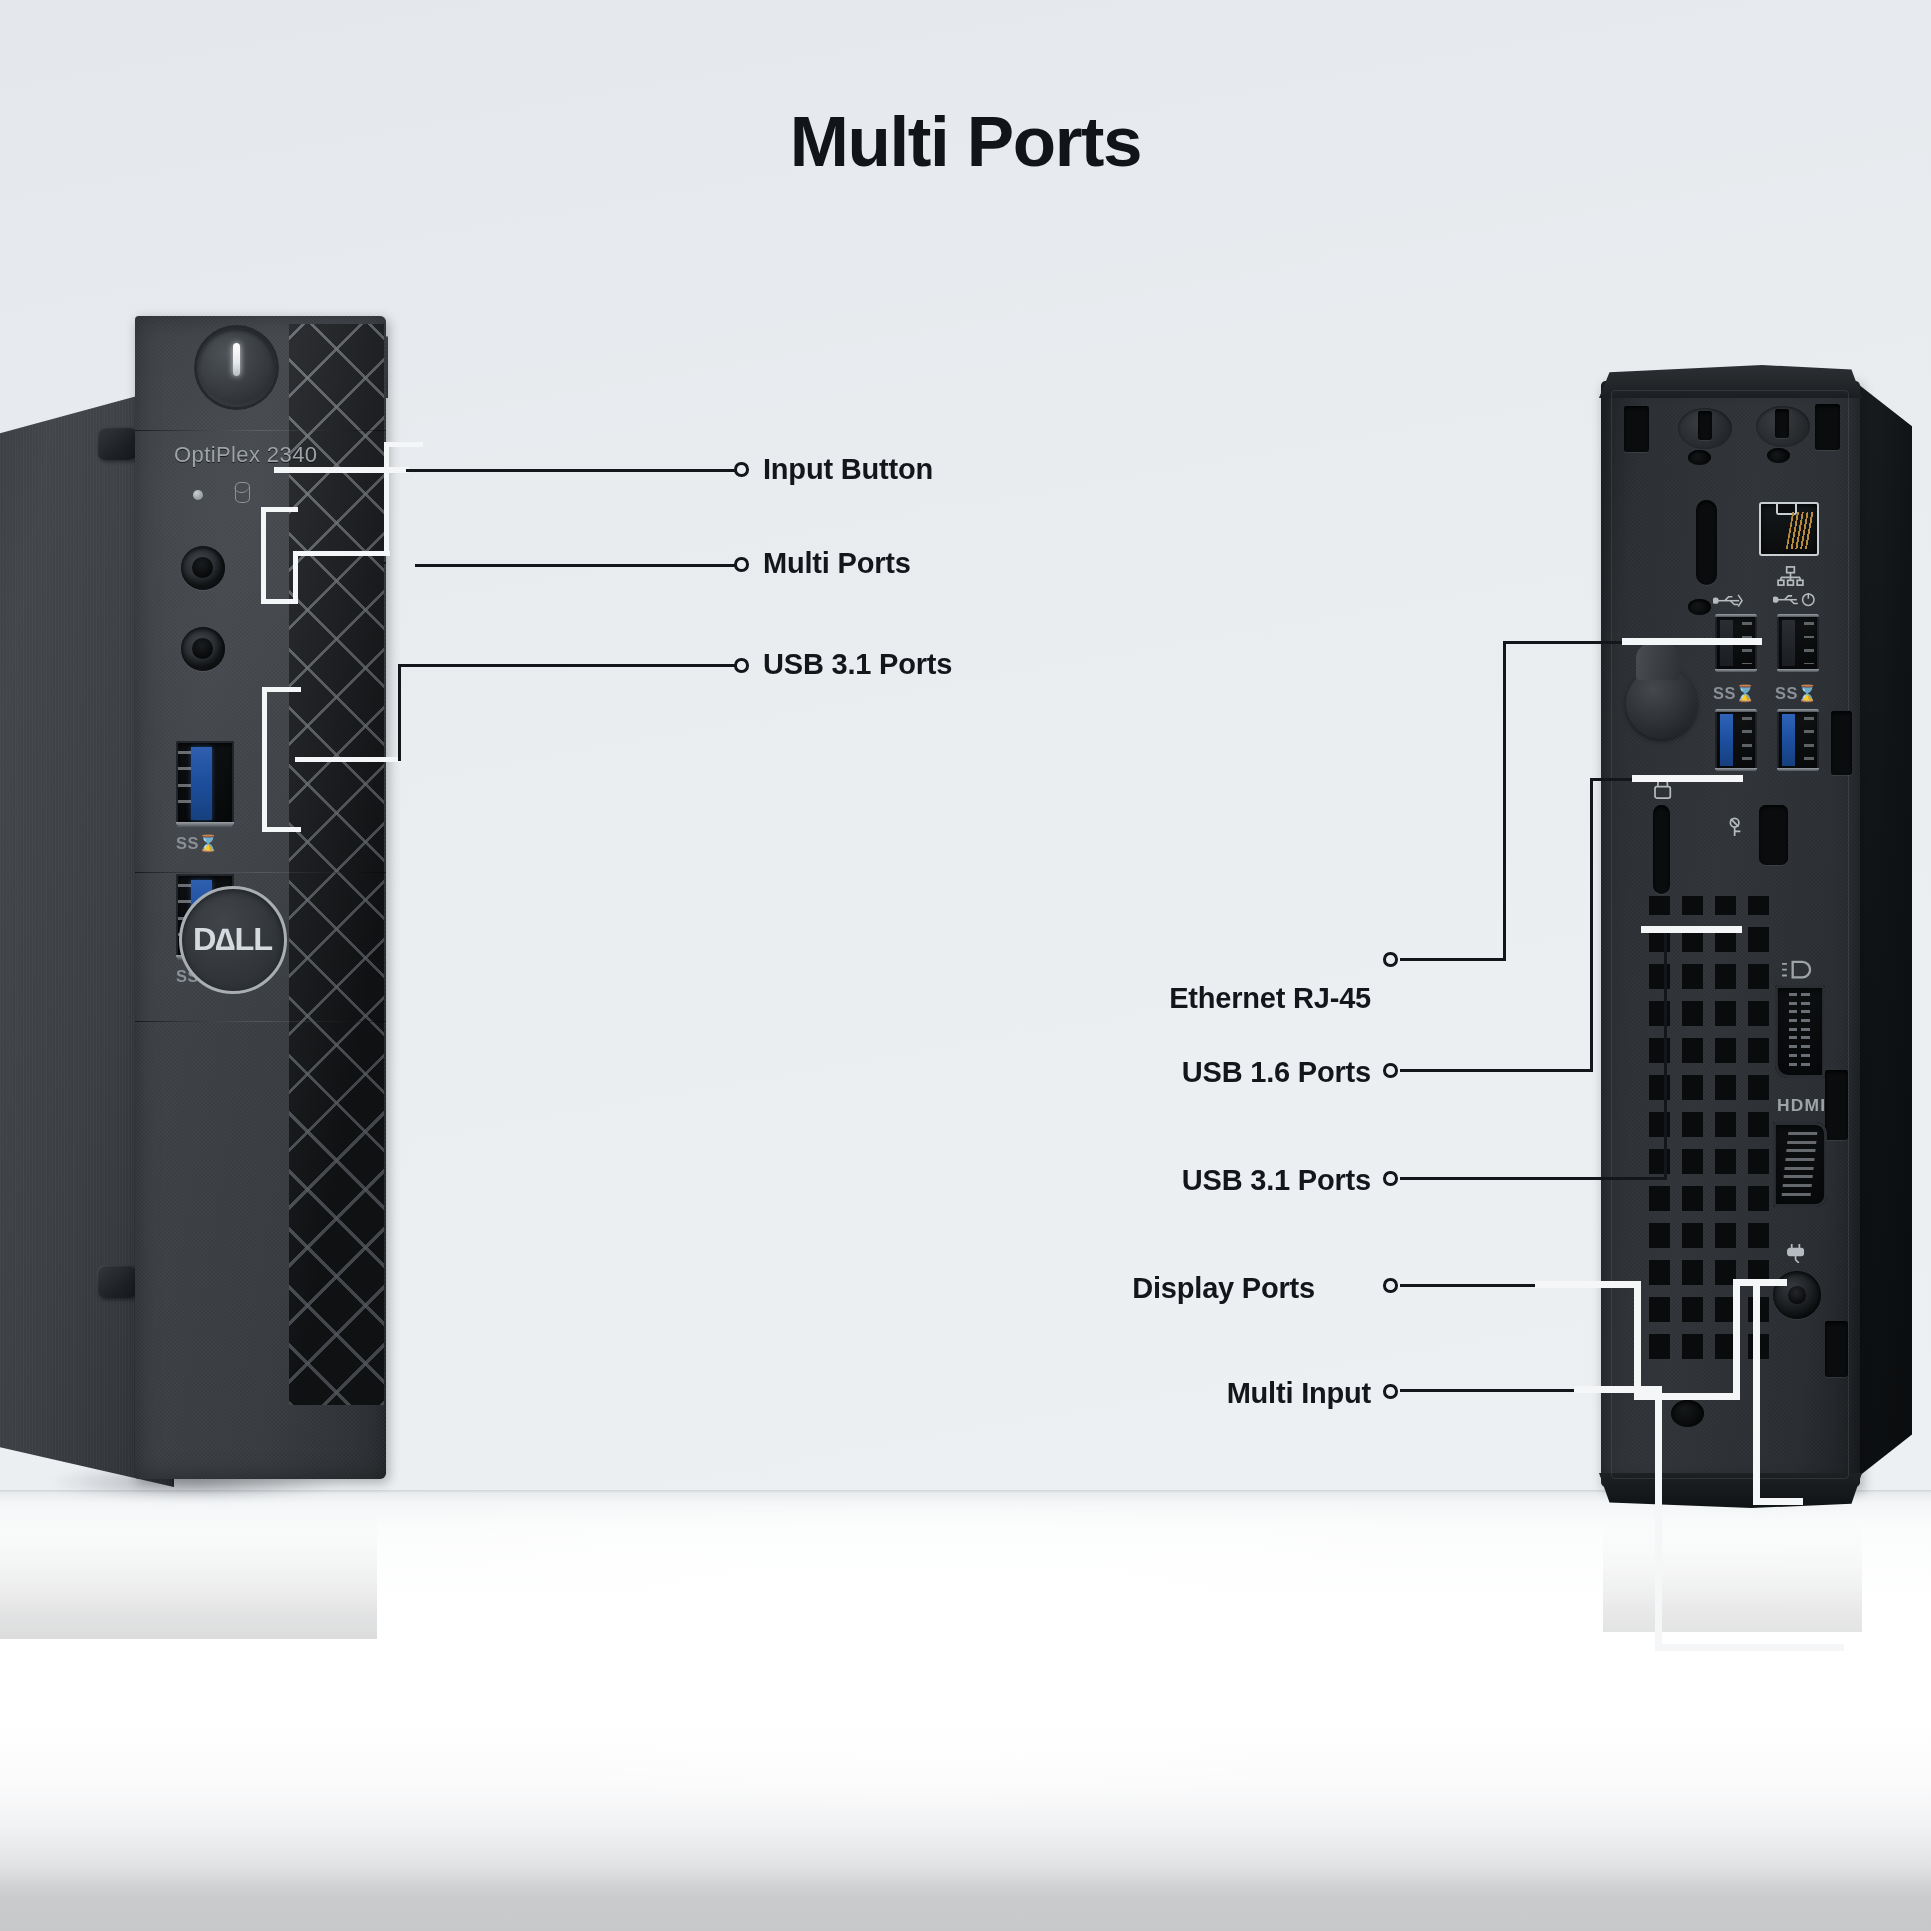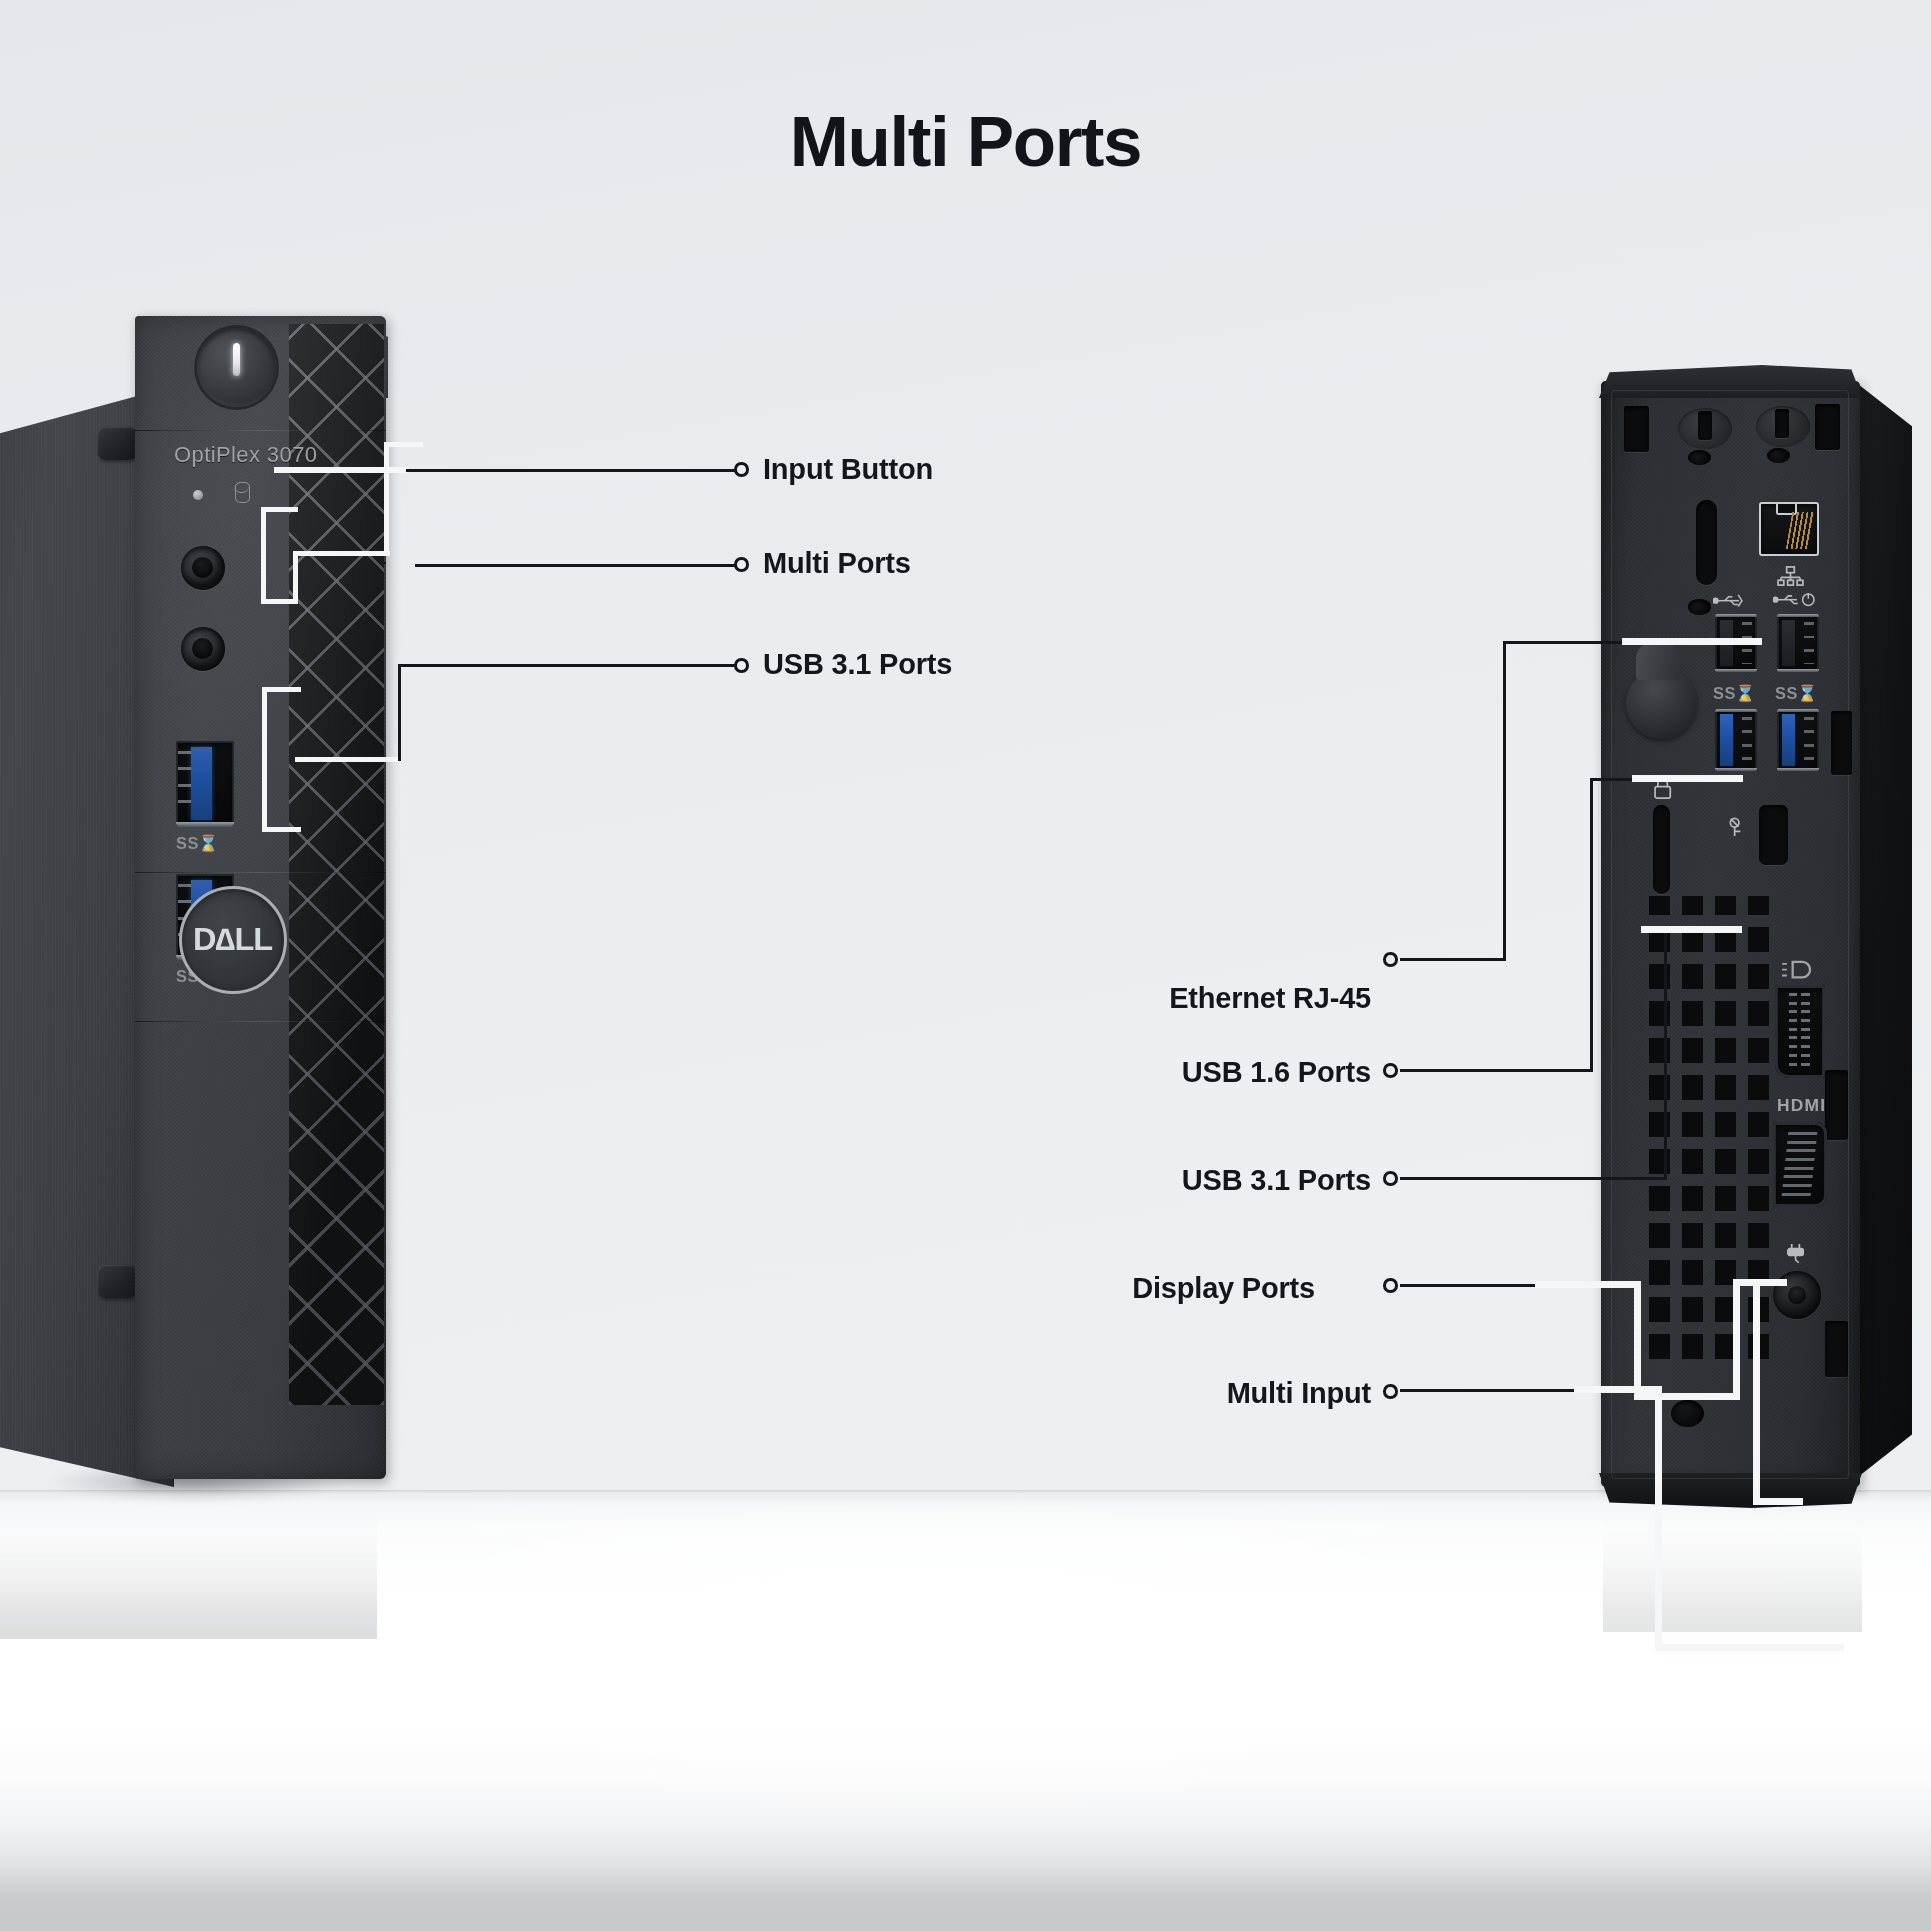--- a/index.html
+++ b/index.html
@@ -431,21 +431,21 @@
       </div>
 
       <div class="pcl-powerbtn">
         <div class="led"></div>
       </div>
 
       <div class="pcl-seam" style="top:114px;"></div>
       <div class="pcl-seam" style="top:556px;"></div>
       <div class="pcl-seam" style="top:705px;"></div>
 
-      <div class="pcl-model">OptiPlex 3070</div>
+      <div class="pcl-model">OptiPlex 2340</div>
 
       <div class="pcl-indic"></div>
       <div class="pcl-hdd"></div>
 
       <div class="pcl-jack" style="left:46px; top:230px;"></div>
       <div class="pcl-jack" style="left:46px; top:311px;"></div>
 
       <div class="usb3" style="left:41px; top:425px;">
         <div class="blue"></div>
           <div class="pins"></div>

